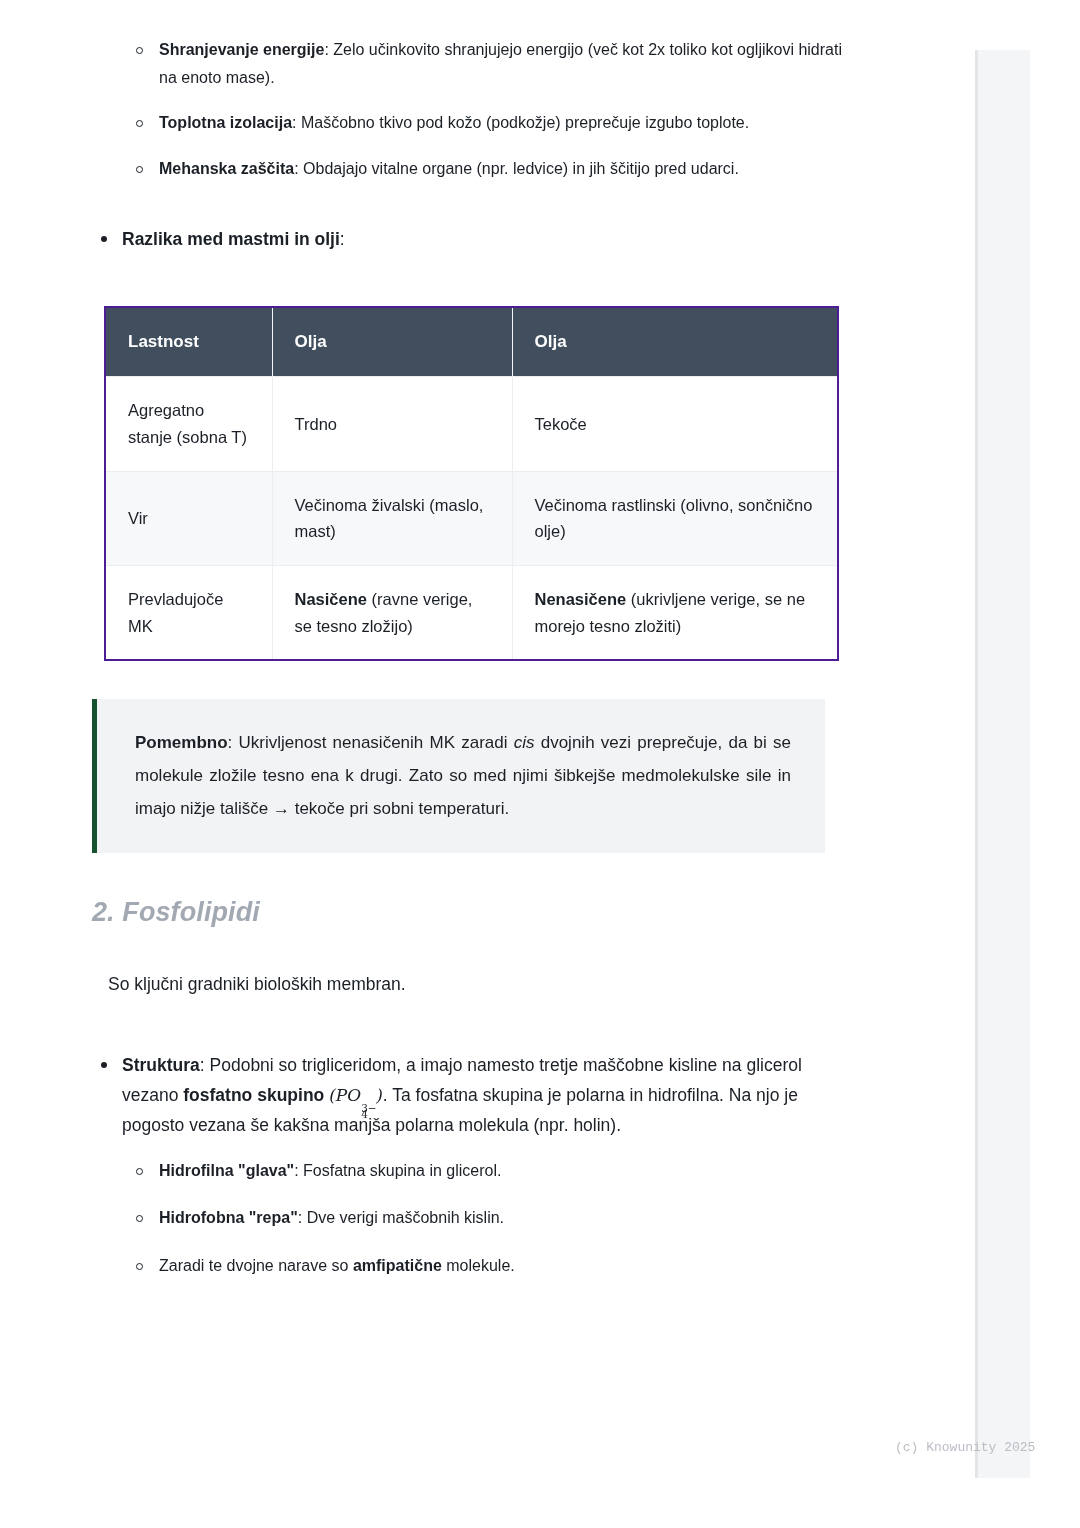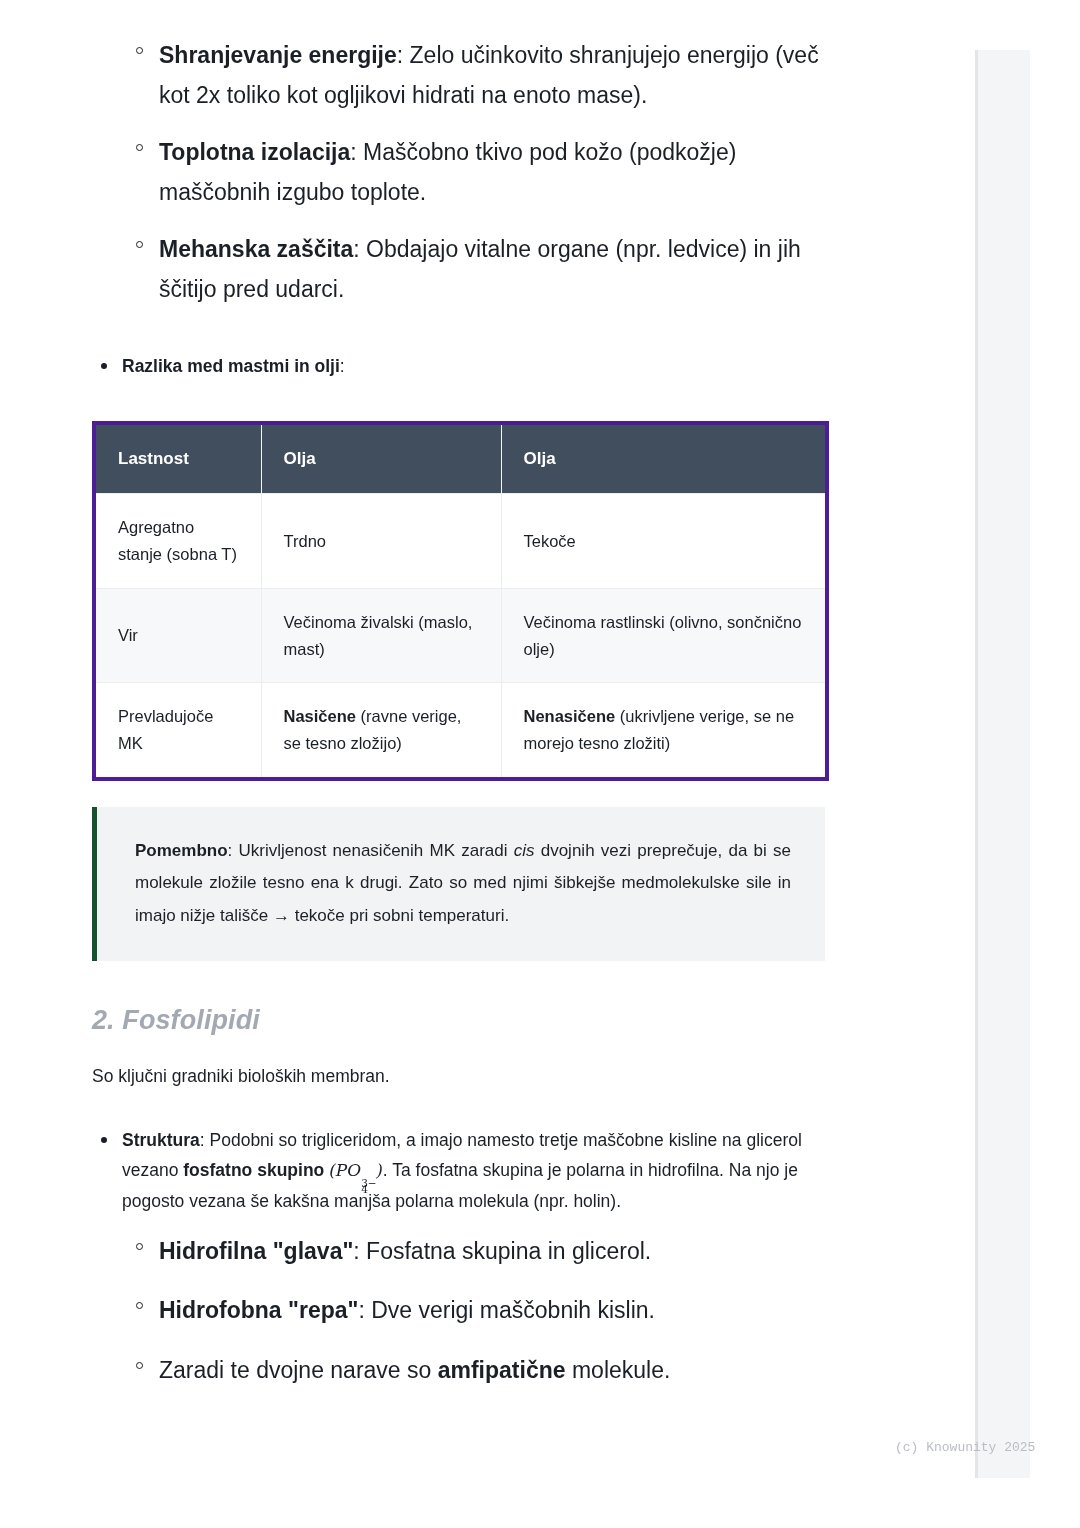--- a/index.html
+++ b/index.html
@@ -62,21 +62,21 @@
 
   ul.lvl2 {
     list-style: none;
     margin: 0;
     padding: 0;
   }
   ul.lvl2 > li {
     position: relative;
     padding-left: 67px;
     margin: 0 0 18px 0;
-    font-size: 23px;
+    font-size: 16px;
     line-height: 1.72;
   }
   ul.lvl2 > li > .bullet-circle {
     position: absolute;
     left: 44px;
     top: 11px;
     width: 7px;
     height: 7px;
     border-radius: 50%;
     border: 1.6px solid #1b2027;
@@ -98,23 +98,23 @@
   b, strong { font-weight: 700; }
   i, em { font-style: italic; }
 
   .block-gap-sm { height: 16px; }
   .block-gap { height: 26px; }
 
   
   table.cmp {
     width: 733px;
     border-collapse: collapse;
-    margin: 0;
+    margin: 12px;
     table-layout: fixed;
-    border: 4px solid #4c1d95;
+    border: 2px solid #4c1d95;
   }
   table.cmp thead th {
     background: #414e5e;
     color: #ffffff;
     font-size: 17px;
     font-weight: 700;
     text-align: left;
     padding: 24px 22px;
     border-right: 1px solid #f4f5f7;
     vertical-align: middle;
@@ -156,21 +156,21 @@
     color: #a3a9b3;
     margin: 0;
     padding: 0;
     letter-spacing: 0.1px;
     font-style: italic;
   }
 
   p.para {
     font-size: 17.5px;
     line-height: 1.7;
-    margin: 0;
+    margin: 16px;
     color: #1b2027;
   }
 
   
   .math {
     font-family: "DejaVu Serif", serif;
     font-style: italic;
     font-size: 17px;
     white-space: nowrap;
   }
@@ -208,21 +208,21 @@
 
 <div id="page">
 
   <ul class="lvl2">
     <li>
       <span class="bullet-circle"></span>
       <b>Shranjevanje energije</b><span>: Zelo učinkovito shranjujejo energijo (več kot 2x toliko kot ogljikovi hidrati na enoto mase).</span>
     </li>
     <li>
       <span class="bullet-circle"></span>
-      <b>Toplotna izolacija</b><span>: Maščobno tkivo pod kožo (podkožje) maščobnih izgubo toplote.</span>
+      <b>Toplotna izolacija</b><span>: Maščobno tkivo pod kožo (podkožje) preprečuje izgubo toplote.</span>
     </li>
     <li>
       <span class="bullet-circle"></span>
       <b>Mehanska zaščita</b><span>: Obdajajo vitalne organe (npr. ledvice) in jih ščitijo pred udarci.</span>
     </li>
   </ul>
 
   <div class="block-gap-sm"></div>
 
   <ul class="lvl1">

